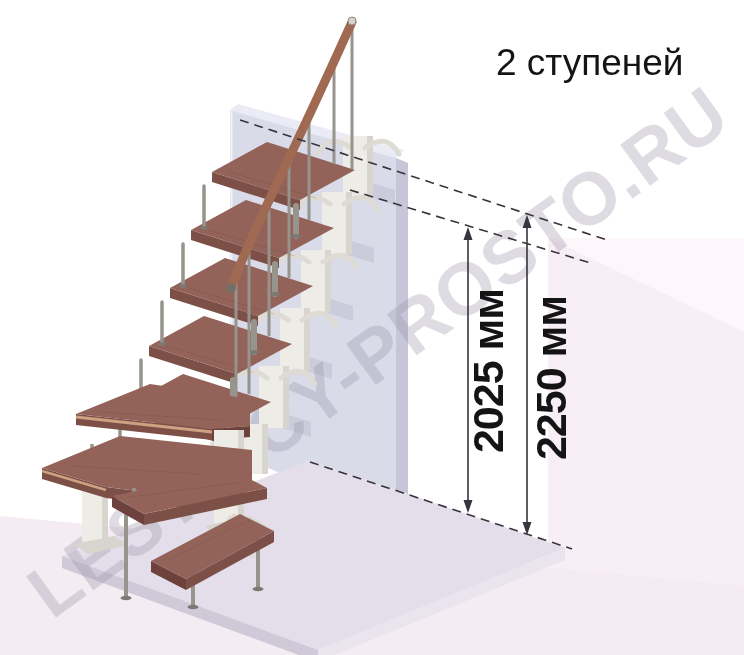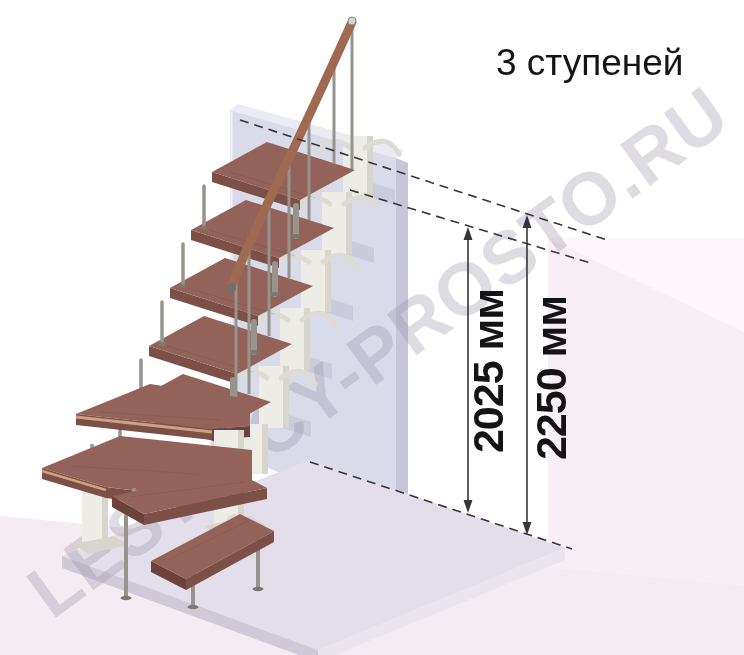--- a/index.html
+++ b/index.html
@@ -263,17 +263,17 @@
       <polygon class="dim-fill" points="468,227 463.5,240 472.5,240"></polygon>
       <polygon class="dim-fill" points="468,513 463.5,500 472.5,500"></polygon>
     </g>
     <g>
       <line class="dim-stroke" x1="527" y1="226" x2="527" y2="524"></line>
       <polygon class="dim-fill" points="527,215 522.5,228 531.5,228"></polygon>
       <polygon class="dim-fill" points="527,535 522.5,522 531.5,522"></polygon>
     </g>
   </svg>
 
-  <div class="steps-label">3 ступеней</div>
+  <div class="steps-label">2 ступеней</div>
   <div class="dim-label one">2025 мм</div>
   <div class="dim-label two">2250 мм</div>
 
 </div>
 
 </body></html>

